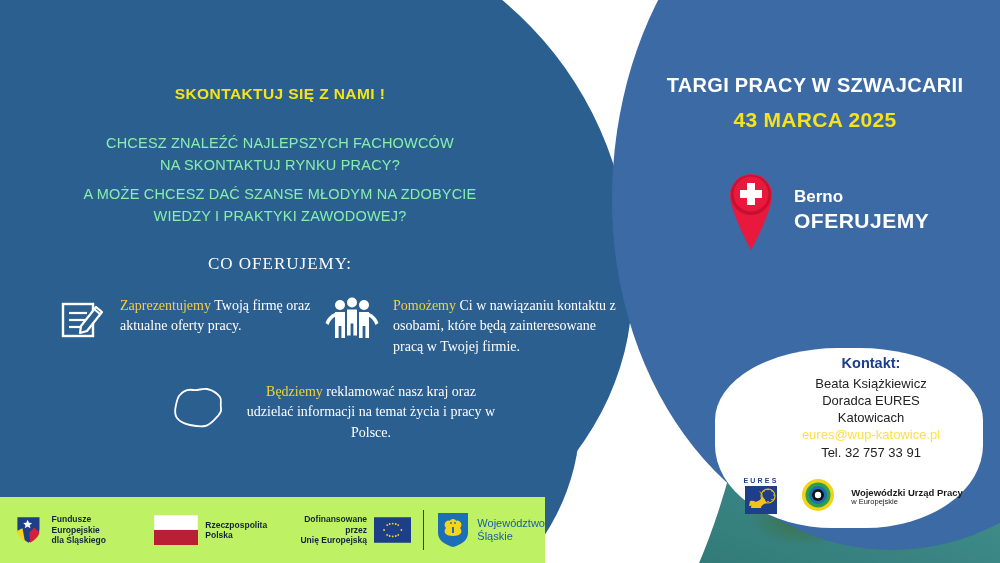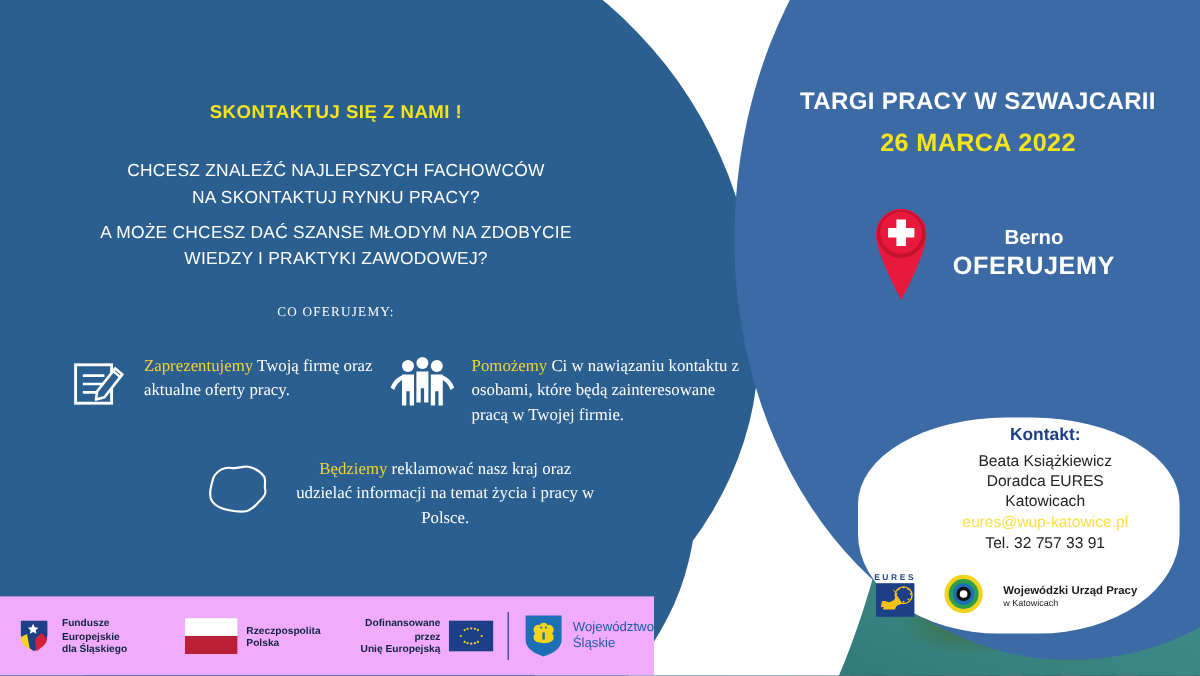--- a/index.html
+++ b/index.html
@@ -91,27 +91,27 @@
   }
 
   
   .left-col{position:absolute;left:0;top:0;width:620px;height:563px;}
   .headline{
     position:absolute;left:0;top:85px;width:560px;text-align:center;
     color:#f7e31b;font-weight:bold;font-size:15.5px;letter-spacing:.4px;
   }
   .q-block{
     position:absolute;left:0;width:560px;text-align:center;
-    color:#ffffff;font-size:14.5px;line-height:1.55;letter-spacing:.2px;
+    color:#86efac;font-size:14.5px;line-height:1.55;letter-spacing:.2px;
   }
   .q1{top:132px;}
   .q2{top:183px;}
   .offer-title{
     position:absolute;left:0;top:254px;width:560px;text-align:center;
-    color:#ffffff;font-size:11px;letter-spacing:1px;
+    color:#ffffff;font-size:17px;letter-spacing:1px;
     font-family:"Liberation Serif", serif;
   }
 
   .item{position:absolute;display:flex;align-items:flex-start;gap:14px;}
   .item .txt{
     color:#ffffff;font-family:"Liberation Serif", serif;
     font-size:14px;line-height:1.45;
   }
   .item .txt .hl{color:#f2d23c;}
   .item-a{left:60px;top:296px;width:260px;}
@@ -122,46 +122,46 @@
   
   .r-title{
     position:absolute;left:640px;top:74px;width:350px;text-align:center;
     color:#ffffff;font-weight:bold;font-size:20px;letter-spacing:.3px;
   }
   .r-date{
     position:absolute;left:640px;top:108px;width:350px;text-align:center;
     color:#f7e31b;font-weight:bold;font-size:21px;letter-spacing:.3px;
   }
   .pin-row{position:absolute;left:722px;top:165px;display:flex;align-items:center;gap:14px;}
-  .pin-text{display:flex;flex-direction:column;gap:2px;color:#fff;align-items:center;}
+  .pin-text{display:flex;flex-direction:column;gap:2px;color:#fff;}
   .pin-city{font-size:17px;font-weight:bold;}
   .pin-venue{font-size:21px;font-weight:bold;letter-spacing:.5px;}
 
   
   .contact{
     position:absolute;left:715px;top:348px;width:268px;height:180px;
     background:#ffffff;border-radius:46% 46% 44% 44% / 40% 40% 46% 46%;
   }
   .contact-inner{
     position:absolute;left:737px;top:355px;width:268px;text-align:center;
   }
   .c-head{color:#1c3f87;font-weight:bold;font-size:14.5px;margin-bottom:4px;}
   .c-line{color:#222;font-size:13px;line-height:1.32;}
   .c-mail{color:#fde047;font-size:13px;line-height:1.32;}
   .logos-row{
     position:absolute;left:722px;top:474px;width:256px;
-    display:flex;align-items:center;gap:16px;
+    display:flex;align-items:center;justify-content:center;gap:16px;
   }
   .wup-text{display:flex;flex-direction:column;line-height:1.1;}
   .wup-1{font-size:9.5px;font-weight:bold;color:#1a1a1a;}
   .wup-2{font-size:7.5px;color:#1a1a1a;}
 
   
   .footer{
-    position:absolute;left:0;top:497px;width:545px;height:66px;background:#f0abfc;
+    position:absolute;left:0;top:497px;width:545px;height:66px;background:#bef264;
     display:flex;align-items:center;gap:0px;padding-left:14px;box-sizing:border-box;
   }
   .f-item{display:flex;align-items:center;gap:7px;}
   .f-label{font-size:8.5px;font-weight:bold;color:#10243f;line-height:1.22;}
   .f-label.r{text-align:right;}
   .f-sep{width:1px;height:40px;background:#1c3f87;margin:0 12px;}
   .f-woj{font-size:11px;color:#1c5ba8;line-height:1.2;}
 </style>
 </head>
 <body>
@@ -245,21 +245,21 @@
                    C32 45 27 44 22 43 C17 42 12 40 9 36 C6 32 7 27 8 23 C9 19 9 17 11 14 Z" fill="none" stroke="#ffffff" stroke-width="1.8" stroke-linejoin="round"></path>
         </svg>
       </span>
       <span class="txt">
         <span class="hl">Będziemy</span><span> reklamować nasz kraj oraz udzielać informacji na temat życia i pracy w Polsce.</span>
       </span>
     </div>
   </div>
 
   <div class="r-title">TARGI PRACY W SZWAJCARII</div>
-  <div class="r-date">26 MARCA 2022</div>
+  <div class="r-date">43 MARCA 2025</div>
 
   <div class="pin-row">
     <span>
       <svg width="58" height="86" viewBox="0 0 58 86">
         <path d="M29 85 C29 85 8 47 8 30 A21 21 0 0 1 50 30 C50 47 29 85 29 85 Z" fill="#e8193c"></path>
         <circle cx="29" cy="30" r="20" fill="#c4112f"></circle>
         <circle cx="29" cy="29" r="17.5" fill="#e8193c"></circle>
         <path d="M25 18h8v7h7v8h-7v7h-8v-7h-7v-8h7z" fill="#ffffff"></path>
       </svg>
     </span>
@@ -303,21 +303,21 @@
       <svg width="34" height="34" viewBox="0 0 34 34">
         <circle cx="17" cy="17" r="16" fill="#f3d21c"></circle>
         <circle cx="17" cy="17" r="12.5" fill="#2e9e4a"></circle>
         <circle cx="17" cy="17" r="9" fill="#1c6fb5"></circle>
         <circle cx="17" cy="17" r="6" fill="#111"></circle>
         <circle cx="17" cy="17" r="3.2" fill="#ffffff"></circle>
       </svg>
     </span>
     <span class="wup-text">
       <span class="wup-1">Wojewódzki Urząd Pracy</span>
-      <span class="wup-2">w Katowicach</span>
+      <span class="wup-2">w Europejskie</span>
     </span>
   </div>
 
   <div class="footer">
 
     <div class="f-item">
       <svg width="36" height="34" viewBox="0 0 36 34">
         <path d="M4 2 h26 v14 c0 8 -9 13 -13 16 C13 29 4 24 4 16 Z" fill="#1c3f87"></path>
         <path d="M4 18 c0 6 5 10 9 13 l-3 -16 z" fill="#f5d41a"></path>
         <path d="M18 20 l6 -6 l6 6 c-1 5 -6 9 -11 12 z" fill="#d4213a"></path>

